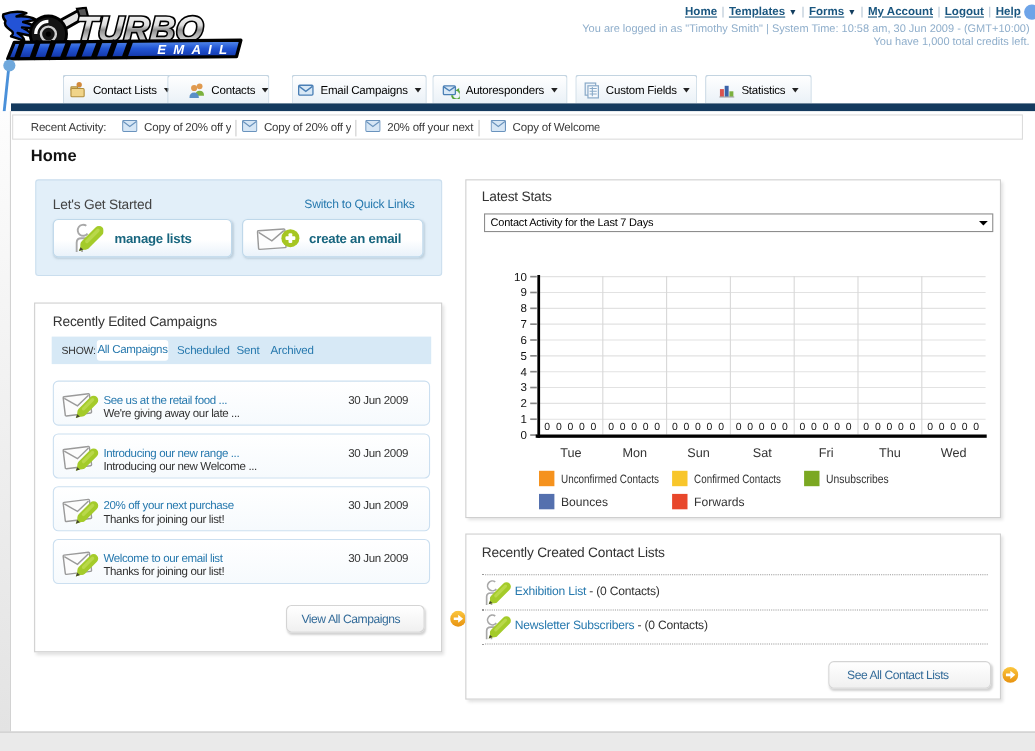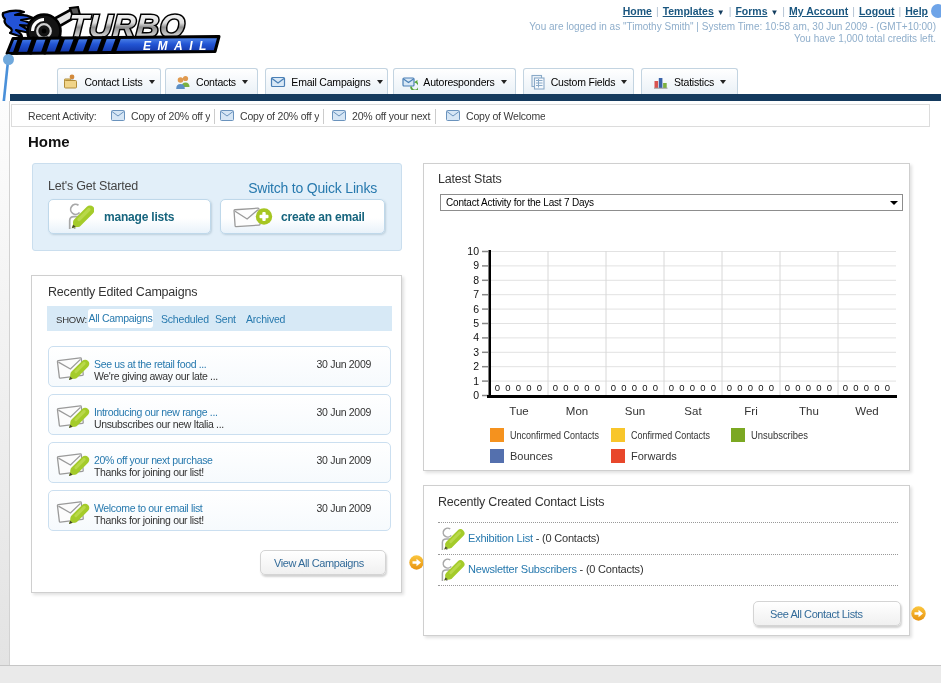--- a/index.html
+++ b/index.html
@@ -27,21 +27,21 @@
 .ritem { position:absolute; top:4px; }
 .ritem svg { vertical-align:-2px; }
 .ritem span { margin-left:6px; display:inline-block; width:79px; overflow:hidden; white-space:nowrap; vertical-align:top; margin-top:1px; }
 .rsep { position:absolute; top:4px; width:1px; height:15px; background:#ccc; }
 
 #home-h { left:28px; top:133px; font-size:15px; font-weight:bold; color:#111; }
 .boxtitle { font-size:12.5px; letter-spacing:-0.2px; color:#333; }
 
 #getstarted { left:32px; top:163px; width:370px; height:88px; background:#e2eff9; border:1px solid #cadeee; border-radius:3px; }
 #getstarted .t { position:absolute; left:15px; top:15px; font-size:12.5px; letter-spacing:-0.2px; color:#444; }
-#switchq { position:absolute; right:24px; top:16px; font-size:14px; letter-spacing:-0.2px; color:#2779ae; }
+#switchq { position:absolute; right:24px; top:16px; font-size:11px; letter-spacing:-0.2px; color:#2779ae; }
 .bigbtn { position:absolute; top:35px; height:35px; background:linear-gradient(#ffffff 55%,#e9f2fa); border:1px solid #bfd8ea; border-radius:5px; box-shadow:1px 1px 2px rgba(120,150,170,.35); display:flex; align-items:center; }
 .bigbtn .txt { font-size:12px; letter-spacing:-0.2px; font-weight:bold; color:#17657e; }
 
 .panel { background:#fff; border:1px solid #cfcfcf; box-shadow:2px 2px 3px rgba(0,0,0,.12); }
 #campbox { left:31px; top:275px; width:371px; height:318px; }
 #campbox .boxtitle { position:absolute; left:16px; top:9px;text-align:right; }
 #showbar { position:absolute; left:15px; top:30px; width:345px; height:25px; background:#d7e9f6; font-size:11px; }
 #showbar .showlbl { position:absolute; left:9px; top:8px; font-size:9.5px; letter-spacing:-0.2px; color:#333; }
 #showbar .pill { position:absolute; left:41px; top:3px; height:19px; line-height:19px; width:65px; text-align:center; background:#fff; border-radius:3px; color:#2779ae; font-size:10.5px; letter-spacing:-0.3px; }
 #showbar a { color:#2779ae; position:absolute; top:7px; font-size:10.5px; letter-spacing:-0.2px; }
@@ -125,21 +125,21 @@
         <line x1="8" y1="9" x2="1.5" y2="71" stroke="#4a90d9" stroke-width="2.6"></line>
         <circle cx="8.5" cy="7.5" r="5.5" fill="#6fa8dc"></circle>
       </svg></div>
 
   <div class="abs tab" style="left:21px;width:104px;"><span class="ticon"><svg width="16" height="16" viewBox="0 0 16 16">
           <circle cx="9" cy="3" r="2.4" fill="#d2893b"></circle>
           <path d="M5.5 8 Q5.5 5.5 9 5.5 Q12.5 5.5 12.5 8 Z" fill="#8da3b8"></path>
           <rect x="1.5" y="5" width="6" height="3" rx="0.5" fill="#eed27f" stroke="#b08c3a" stroke-width="1"></rect>
           <rect x="1.5" y="6.5" width="12" height="7.5" rx="1" fill="#f0d489" stroke="#b08c3a" stroke-width="1"></rect>
         </svg></span>Contact Lists<span class="darr"></span></div>
-  <div class="abs tab" style="left:129px;width:93px;"><span class="ticon"><svg width="16" height="16" viewBox="0 0 16 16">
+  <div class="abs tab" style="left:116px;width:93px;justify-content:flex-end;"><span class="ticon"><svg width="16" height="16" viewBox="0 0 16 16">
           <circle cx="10.5" cy="4.5" r="2.6" fill="#e09a4f"></circle>
           <path d="M6.5 13 Q6.5 8.5 10.5 8.5 Q14.5 8.5 14.5 13 Z" fill="#7cb13e"></path>
           <circle cx="5.5" cy="6" r="2.8" fill="#e09a4f"></circle>
           <path d="M1.2 15 Q1.2 10 5.5 10 Q9.8 10 9.8 15 Z" fill="#5b8fc6"></path>
         </svg></span>Contacts<span class="darr"></span></div>
   <div class="abs tab" style="left:229px;width:123px;"><span class="ticon"><svg width="16" height="16" viewBox="0 0 16 16">
           <rect x="1.5" y="3.5" width="13" height="9" rx="1" fill="#d8e8f6" stroke="#4a7fb5" stroke-width="1.2"></rect>
           <path d="M2 4.5 L8 9 L14 4.5" fill="none" stroke="#4a7fb5" stroke-width="1.2"></path>
         </svg></span>Email Campaigns<span class="darr"></span></div>
   <div class="abs tab" style="left:357px;width:123px;"><span class="ticon"><svg width="16" height="16" viewBox="0 0 16 16">
@@ -250,21 +250,21 @@
             <g transform="rotate(-7 16 15)">
               <rect x="2.5" y="5.5" width="26" height="19" rx="1" fill="#fcfcfc" stroke="#9a9a9a" stroke-width="1.4"></rect>
               <path d="M3.5 7 L15.5 16 L27.5 7" fill="none" stroke="#9a9a9a" stroke-width="1.4"></path>
             </g>
             <line x1="20" y1="22" x2="31.5" y2="10.5" stroke="#a4cb2a" stroke-width="9" stroke-linecap="round"></line>
             <line x1="21.5" y1="19" x2="30.5" y2="10" stroke="#b9d84a" stroke-width="3.2" stroke-linecap="round"></line>
             <path d="M14 28 L16.5 20.3 L22.7 25.4 Z" fill="#a4cb2a"></path>
             <path d="M14 28 L15.3 24.4 L18 26.6 Z" fill="#454532"></path>
           </svg></span>
       <span class="ct">Introducing our new range ...</span>
-      <span class="cs">Unsubscribes our new Italia ...</span>
+      <span class="cs">Introducing our new Welcome ...</span>
       <span class="cd">30 Jun 2009</span>
     </div>
     <div class="citem" style="top:166px;">
       <span class="cicon"><svg width="37" height="28" viewBox="0 0 40 30">
             <g transform="rotate(-7 16 15)">
               <rect x="2.5" y="5.5" width="26" height="19" rx="1" fill="#fcfcfc" stroke="#9a9a9a" stroke-width="1.4"></rect>
               <path d="M3.5 7 L15.5 16 L27.5 7" fill="none" stroke="#9a9a9a" stroke-width="1.4"></path>
             </g>
             <line x1="20" y1="22" x2="31.5" y2="10.5" stroke="#a4cb2a" stroke-width="9" stroke-linecap="round"></line>
             <line x1="21.5" y1="19" x2="30.5" y2="10" stroke="#b9d84a" stroke-width="3.2" stroke-linecap="round"></line>

